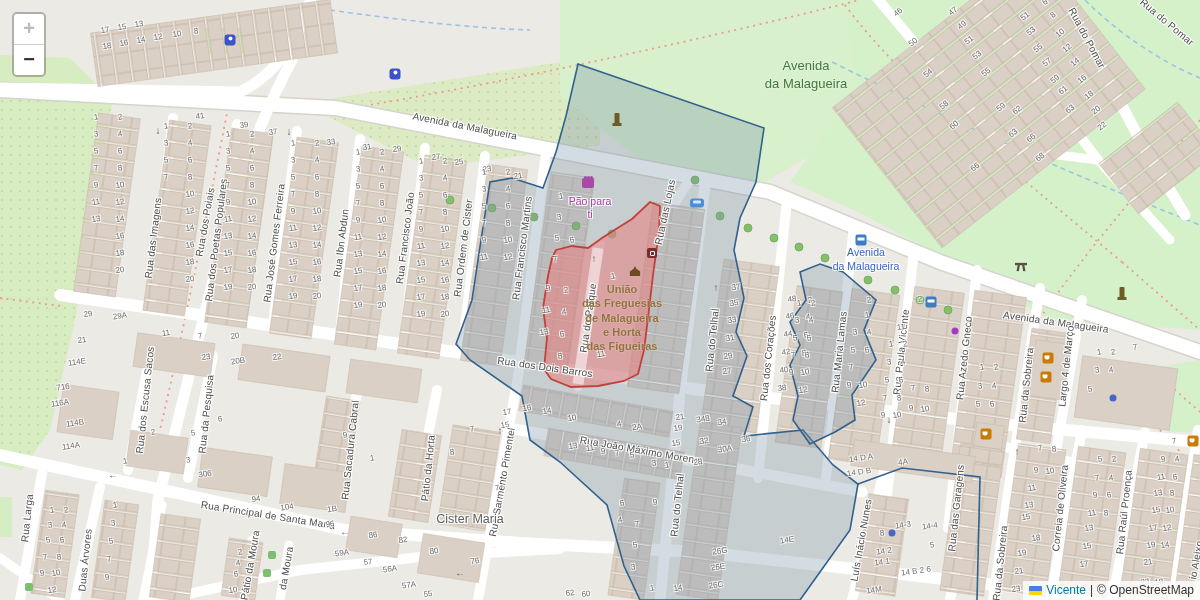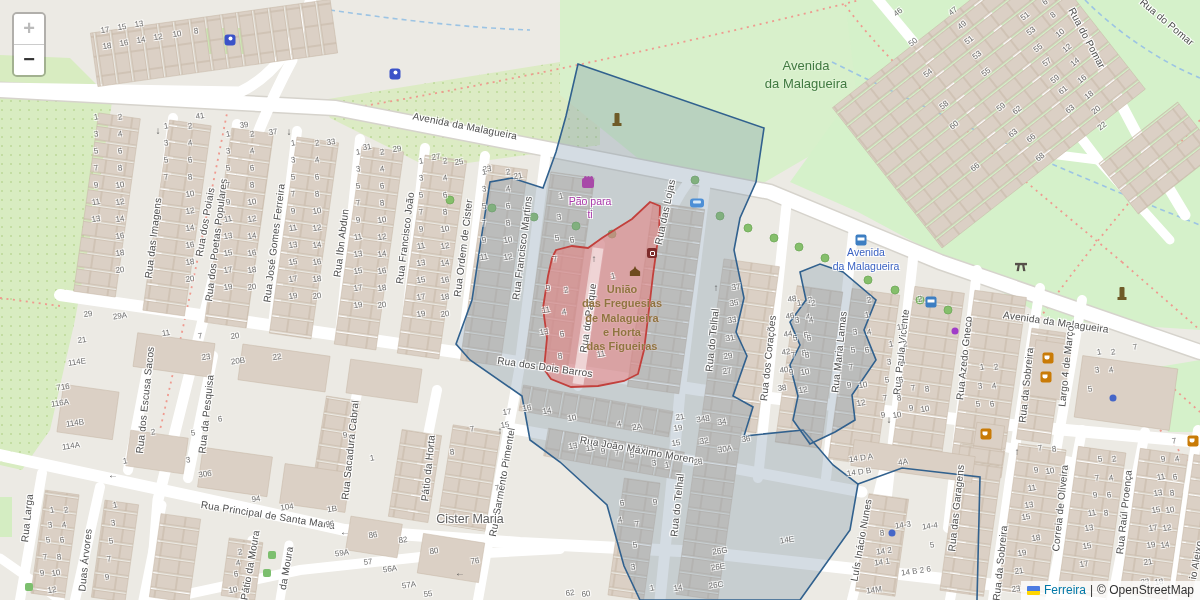--- a/index.html
+++ b/index.html
@@ -716,17 +716,17 @@
       <span class="icon shrub-icon" style="left: 29px; top: 587px; transform: translate(-50%, -50%) rotate(0deg);"></span>
     </div>
 
   <div class="zoomctl">
     <a class="disabled">+</a>
     <a>−</a>
   </div>
 
   <div class="attrib">
     <span class="flag"></span>
-    <a class="leaflet-link">Ferreira</a>
+    <a class="leaflet-link">Vicente</a>
     <span>|</span>
     <a class="osm-link">© OpenStreetMap</a>
   </div>
 </div>
 
 </body></html>

